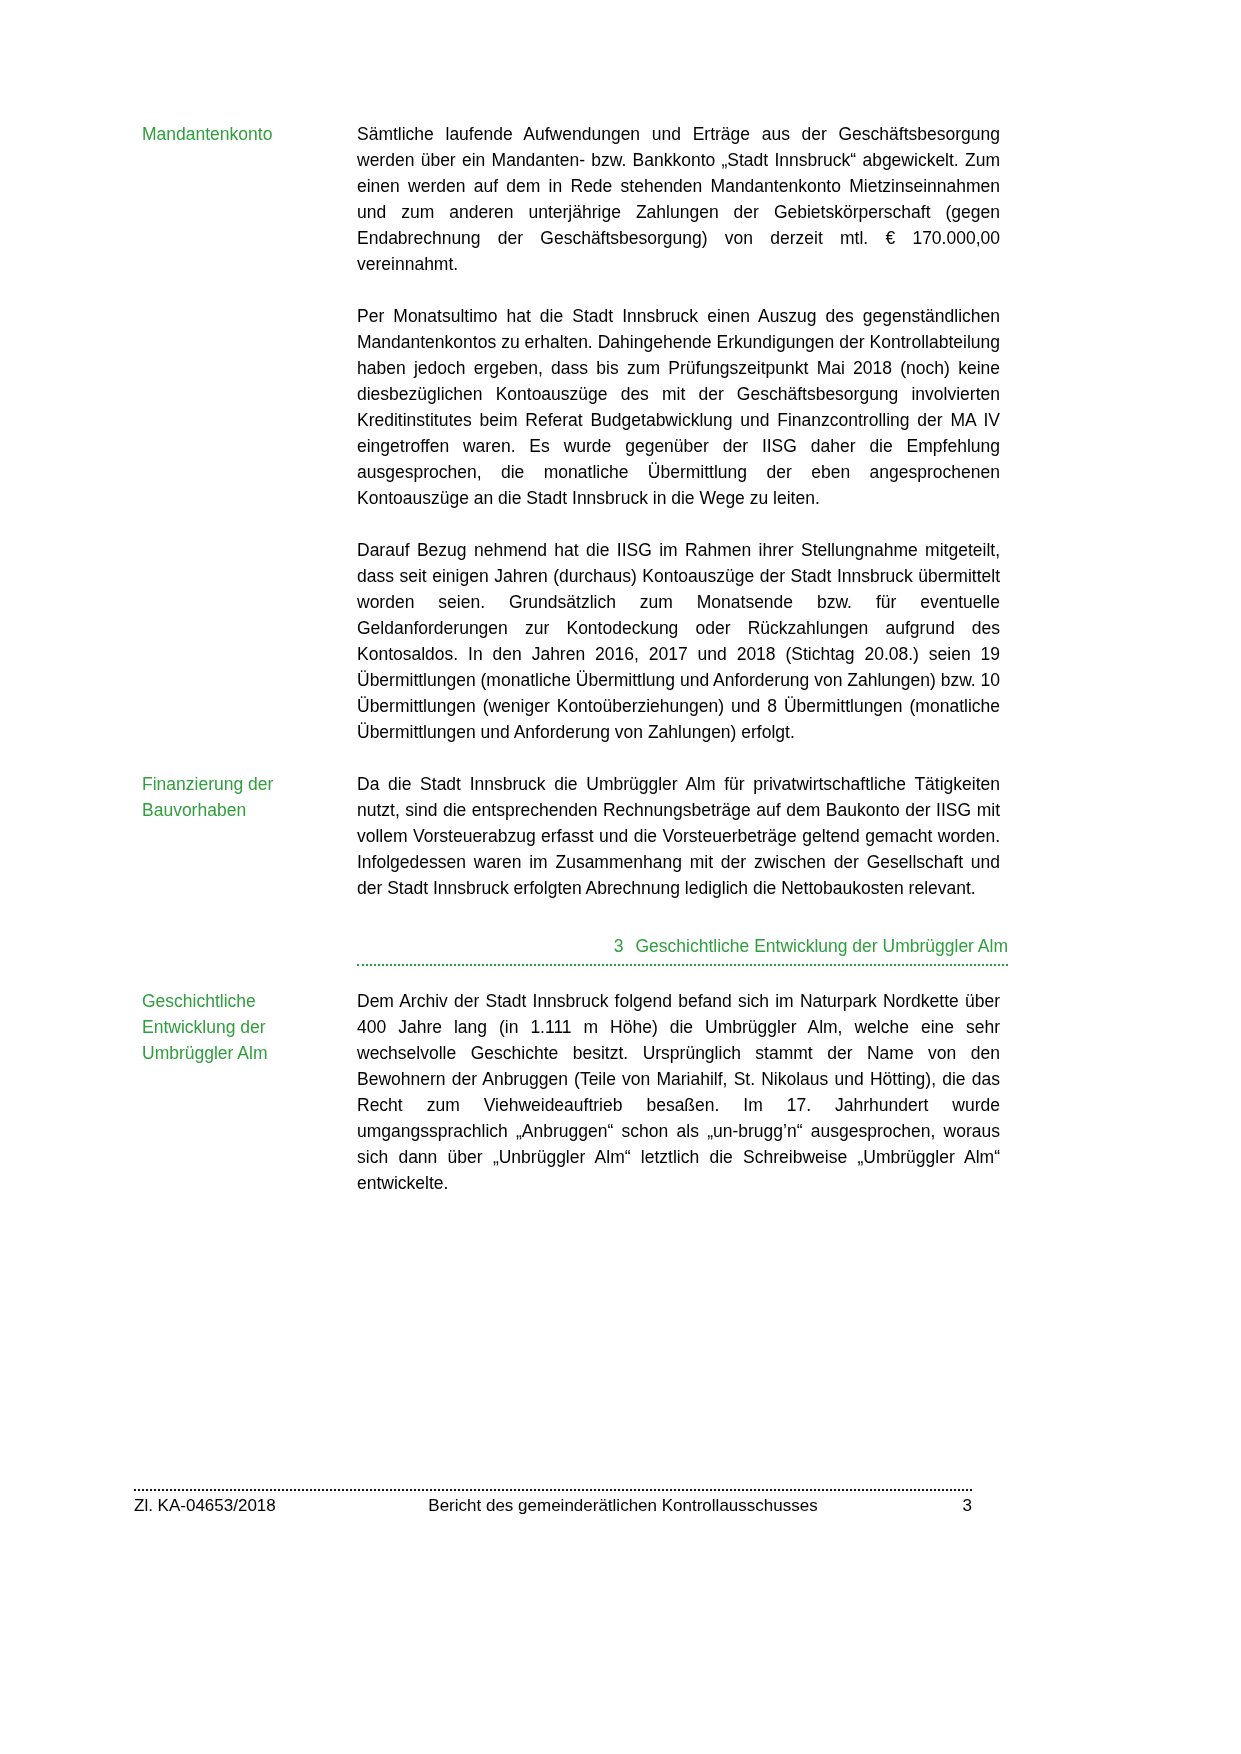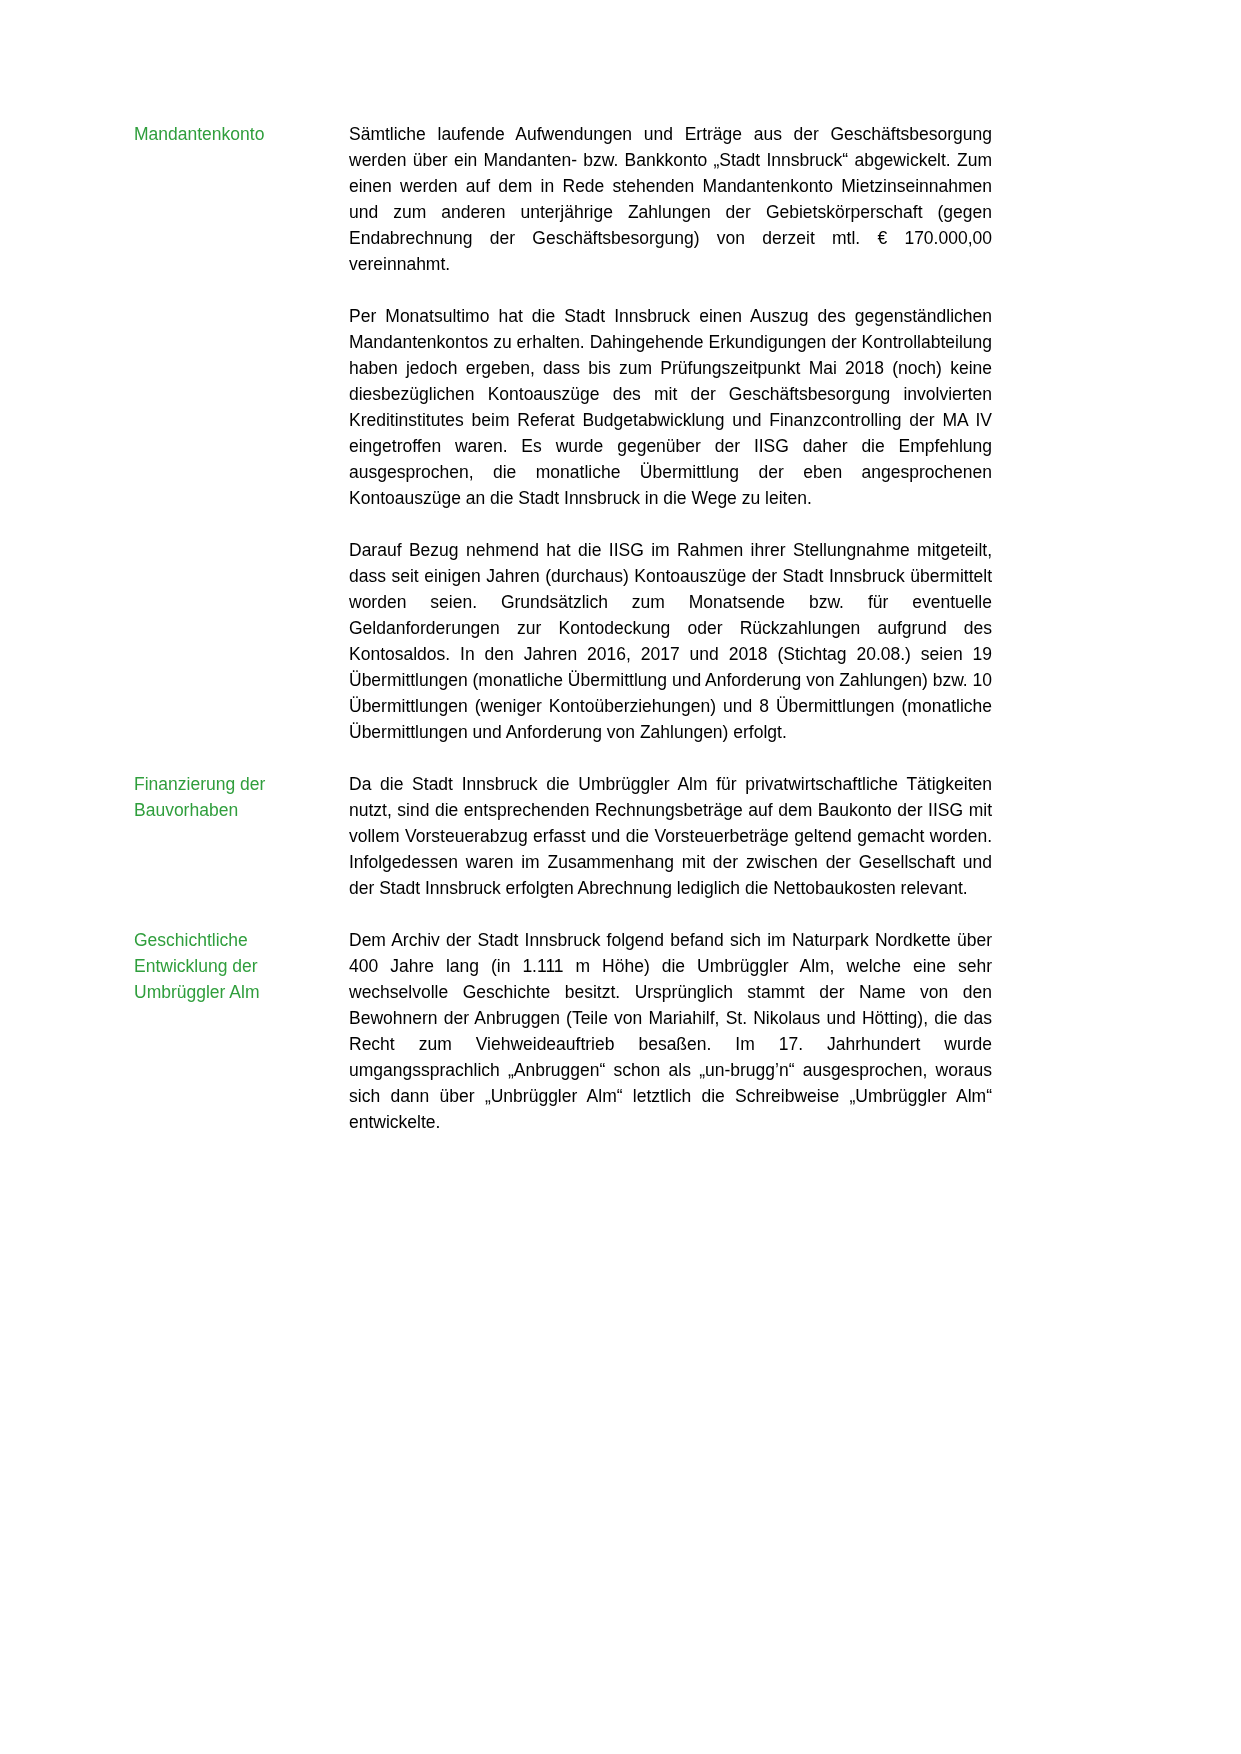--- a/index.html
+++ b/index.html
@@ -15,21 +15,21 @@
   }
   .page {
     position: relative;
     width: 1241px;
     height: 1754px;
     background: #ffffff;
     overflow: hidden;
   }
   .content {
     position: absolute;
-    left: 134px;
+    left: 142px;
     top: 121px;
     width: 866px;
     font-size: 17.5px;
     line-height: 26px;
   }
   .row { display: flex; align-items: flex-start; }
   .label {
     flex: 0 0 215px;
     width: 215px;
     padding-right: 40px;
@@ -90,24 +90,40 @@
       </div>
     </section>
 
     <section class="row">
       <aside class="label">Finanzierung der Bauvorhaben</aside>
       <div class="main">
         <p class="para">Da die Stadt Innsbruck die Umbrüggler Alm für privatwirtschaftliche Tätigkeiten nutzt, sind die entsprechenden Rechnungsbeträge auf dem Baukonto der IISG mit vollem Vorsteuerabzug erfasst und die Vorsteuerbeträge geltend gemacht worden. Infolgedessen waren im Zusammenhang mit der zwischen der Gesellschaft und der Stadt Innsbruck erfolgten Abrechnung lediglich die Nettobaukosten relevant.</p>
       </div>
     </section>
 
+    <section class="row heading-row">
+      <aside class="label"></aside>
+      <div class="main">
+        <h2 class="section-heading">
+          <span class="heading-number">3</span><span class="heading-text">Geschichtliche Entwicklung der Umbrüggler Alm</span>
+        </h2>
+      </div>
+    </section>
 
     <section class="row">
       <aside class="label">Geschichtliche Entwicklung der Umbrüggler Alm</aside>
       <div class="main">
         <p class="para">Dem Archiv der Stadt Innsbruck folgend befand sich im Naturpark Nordkette über 400 Jahre lang (in 1.111 m Höhe) die Umbrüggler Alm, welche eine sehr wechselvolle Geschichte besitzt. Ursprünglich stammt der Name von den Bewohnern der Anbruggen (Teile von Mariahilf, St. Nikolaus und Hötting), die das Recht zum Viehweideauftrieb besaßen. Im 17. Jahrhundert wurde umgangssprachlich „Anbruggen“ schon als „un-brugg’n“ ausgesprochen, woraus sich dann über „Unbrüggler Alm“ letztlich die Schreibweise „Umbrüggler Alm“ entwickelte.</p>
       </div>
     </section>
 
   </main>
 
+  <footer class="footer">
+    <div class="footer-divider"></div>
+    <div class="footer-row">
+      <span class="footer-left">Zl. KA-04653/2018</span>
+      <span class="footer-center">Bericht des gemeinderätlichen Kontrollausschusses</span>
+      <span class="footer-right">3</span>
+    </div>
+  </footer>
 
 </div>
 
 </body></html>

